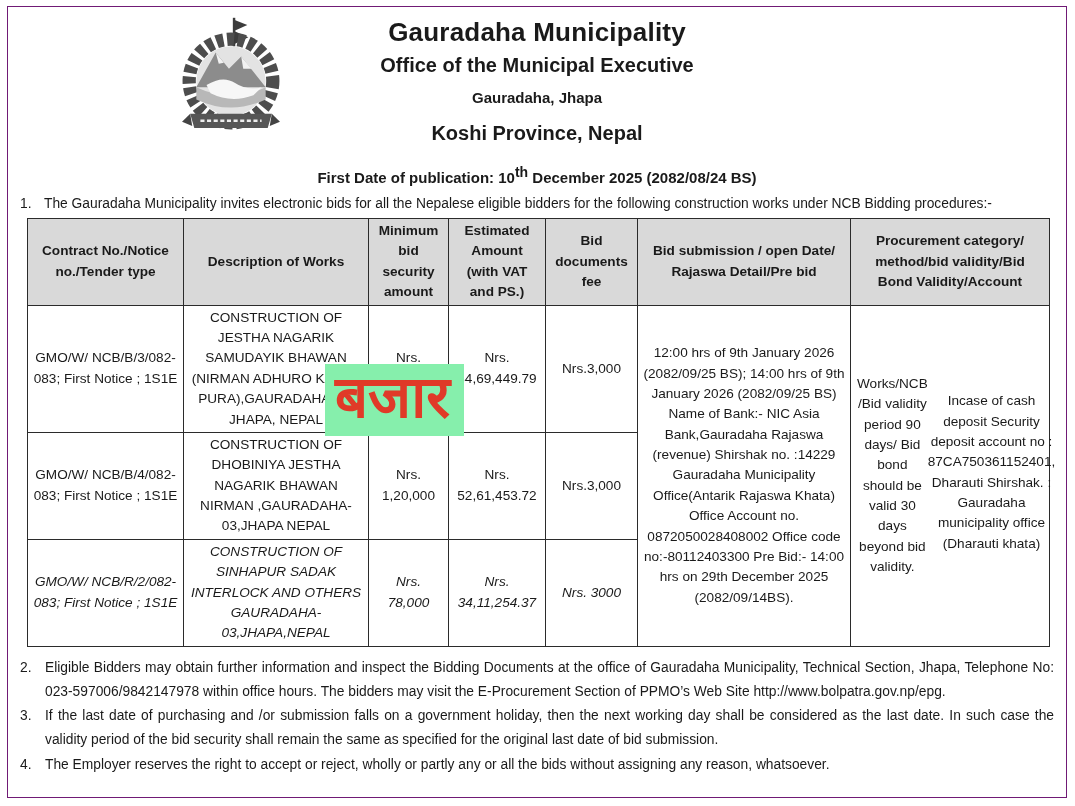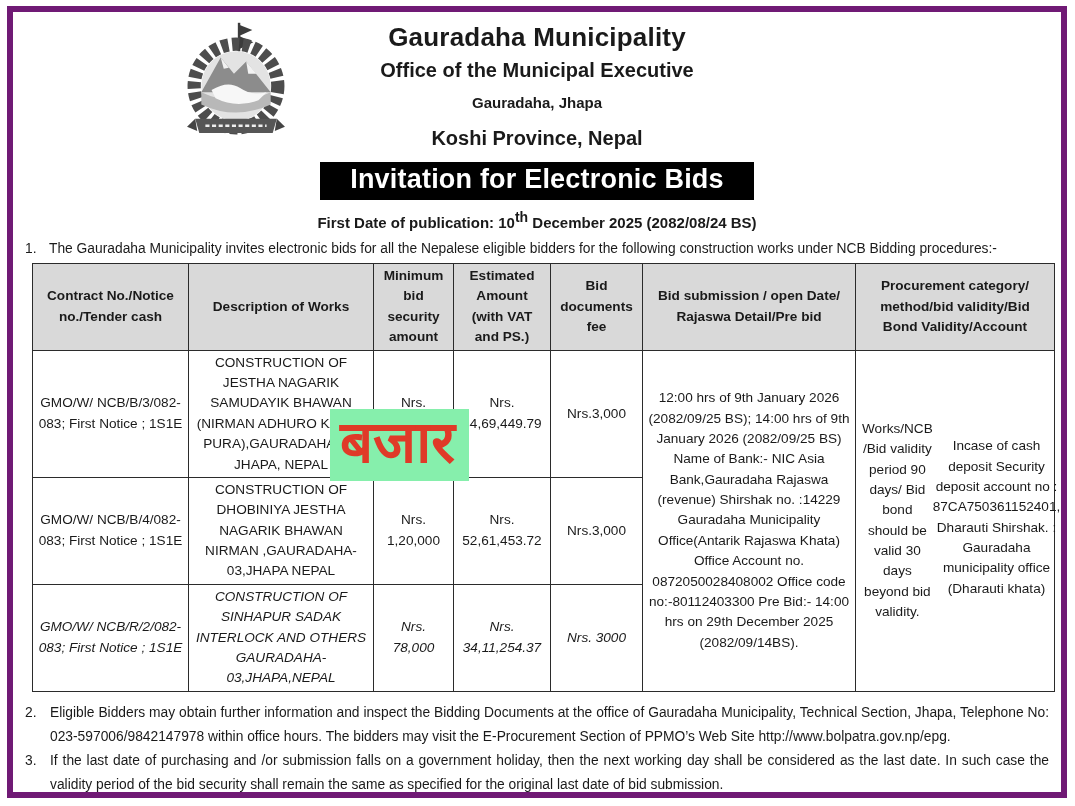--- a/index.html
+++ b/index.html
@@ -1,20 +1,20 @@
 <!DOCTYPE html>
 <html><head>
 <meta charset="utf-8">
 <style>
   * { margin:0; padding:0; box-sizing:border-box; }
   html,body { background:#fff; }
   body { width:1075px; height:806px; font-family:"Liberation Sans", sans-serif; color:#1a1a1a; position:relative; }
   .page {
     position:absolute; left:7px; top:6px; width:1060px; height:792px;
-    border:6px solid #701a75; background:#fff; overflow:hidden;
+    border:1px solid #701a75; background:#fff; overflow:hidden;
   }
   
   .doc-header { position:relative; height:148px; }
   .emblem { position:absolute; left:172px; top:8px; width:102px; height:128px; }
   .head-text { text-align:center; padding-top:10px; }
   .h-muni   { font-size:26px; font-weight:bold; letter-spacing:.2px; }
   .h-office { font-size:20px; font-weight:bold; margin-top:6px; }
   .h-loc    { font-size:15px; font-weight:bold; margin-top:12px; }
   .h-prov   { font-size:20px; font-weight:bold; margin-top:16px; }
   
@@ -79,23 +79,20 @@
       <line x1="20" y1="103" x2="80" y2="103" stroke="#eee" stroke-width="2.4" stroke-dasharray="4 2.5"></line>
     </svg>
     <div class="head-text">
       <div class="h-muni">Gauradaha Municipality</div>
       <div class="h-office">Office of the Municipal Executive</div>
       <div class="h-loc">Gauradaha, Jhapa</div>
       <div class="h-prov">Koshi Province, Nepal</div>
     </div>
   </div>
 
-  <div class="banner-row">
-    <span class="banner">Invitation for Electronic Bids</span>
-  </div>
 
   <div class="pubdate"><span>First  Date  of publication: 10</span><sup>th</sup><span> December 2025 (2082/08/24 BS)</span></div>
 
   <div class="intro">
     <span class="num">1.</span>
     <span class="txt">The Gauradaha Municipality invites electronic bids for all the Nepalese eligible bidders for the following construction works under NCB Bidding procedures:-</span>
   </div>
 
   <div class="table-wrap">
     <table>
@@ -103,21 +100,21 @@
         <col style="width:156px">
           <col style="width:185px">
           <col style="width:80px">
         <col style="width:97px">
           <col style="width:92px">
           <col style="width:213px">
           <col style="width:199px">
       </colgroup>
       <tbody>
           <tr>
-        <th>Contract No./Notice no./Tender cash</th>
+        <th>Contract No./Notice no./Tender type</th>
         <th>Description of Works</th>
         <th>Minimum bid security amount</th>
         <th>Estimated Amount (with VAT and PS.)</th>
         <th>Bid documents fee</th>
         <th>Bid submission / open Date/ Rajaswa Detail/Pre bid</th>
         <th>Procurement category/ method/bid validity/Bid Bond Validity/Account</th>
       </tr>
       <tr class="r1">
         <td>GMO/W/ NCB/B/3/082-083; First Notice ; 1S1E</td>
         <td>CONSTRUCTION OF JESTHA NAGARIK SAMUDAYIK BHAWAN (NIRMAN ADHURO KARYA PURA),GAURADAHA-05, JHAPA, NEPAL</td>

